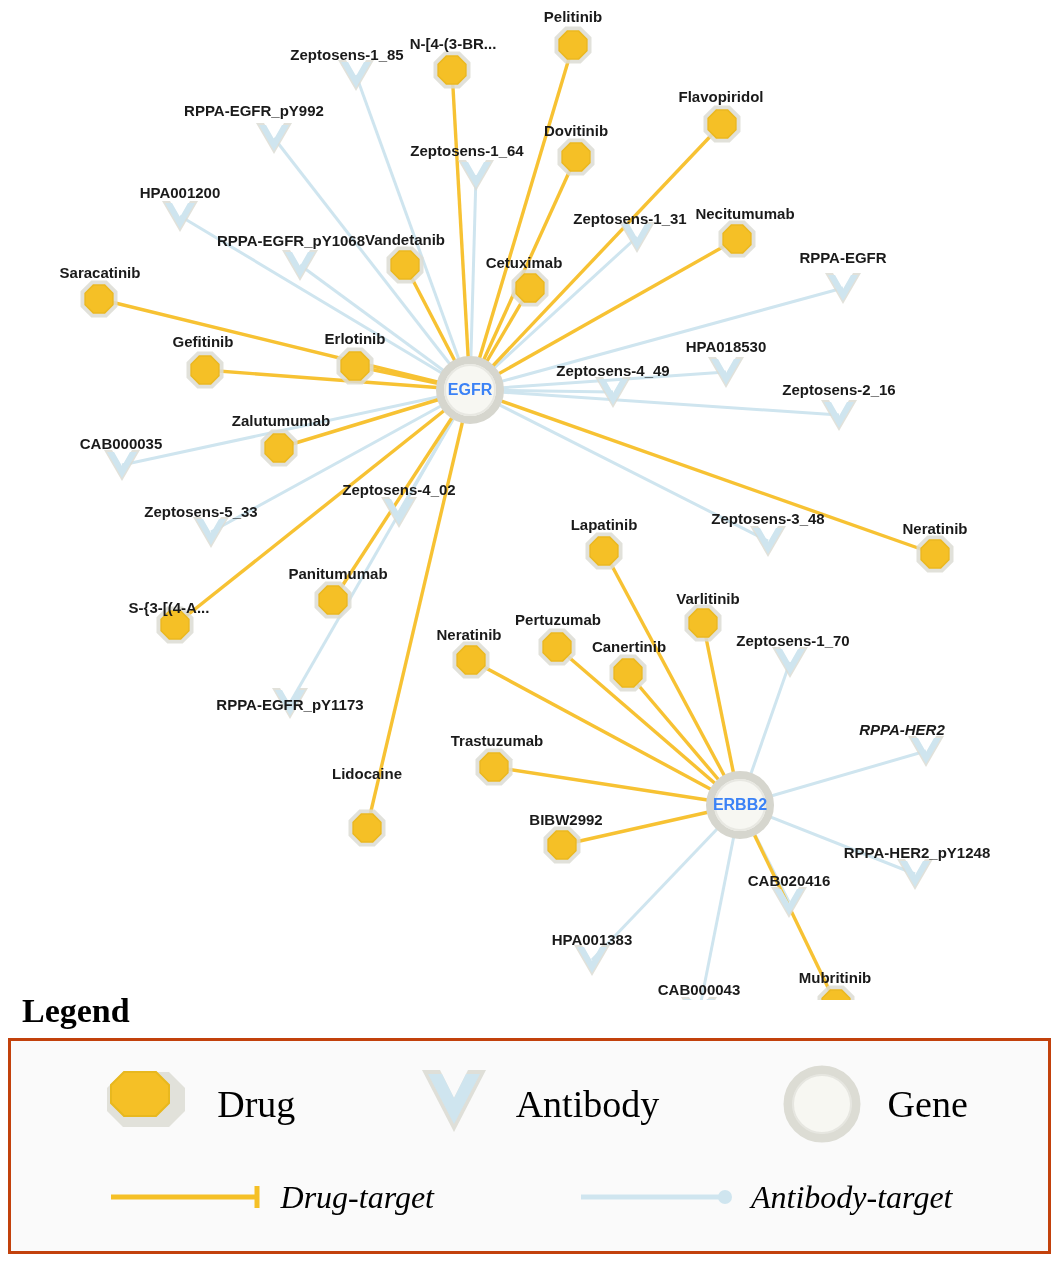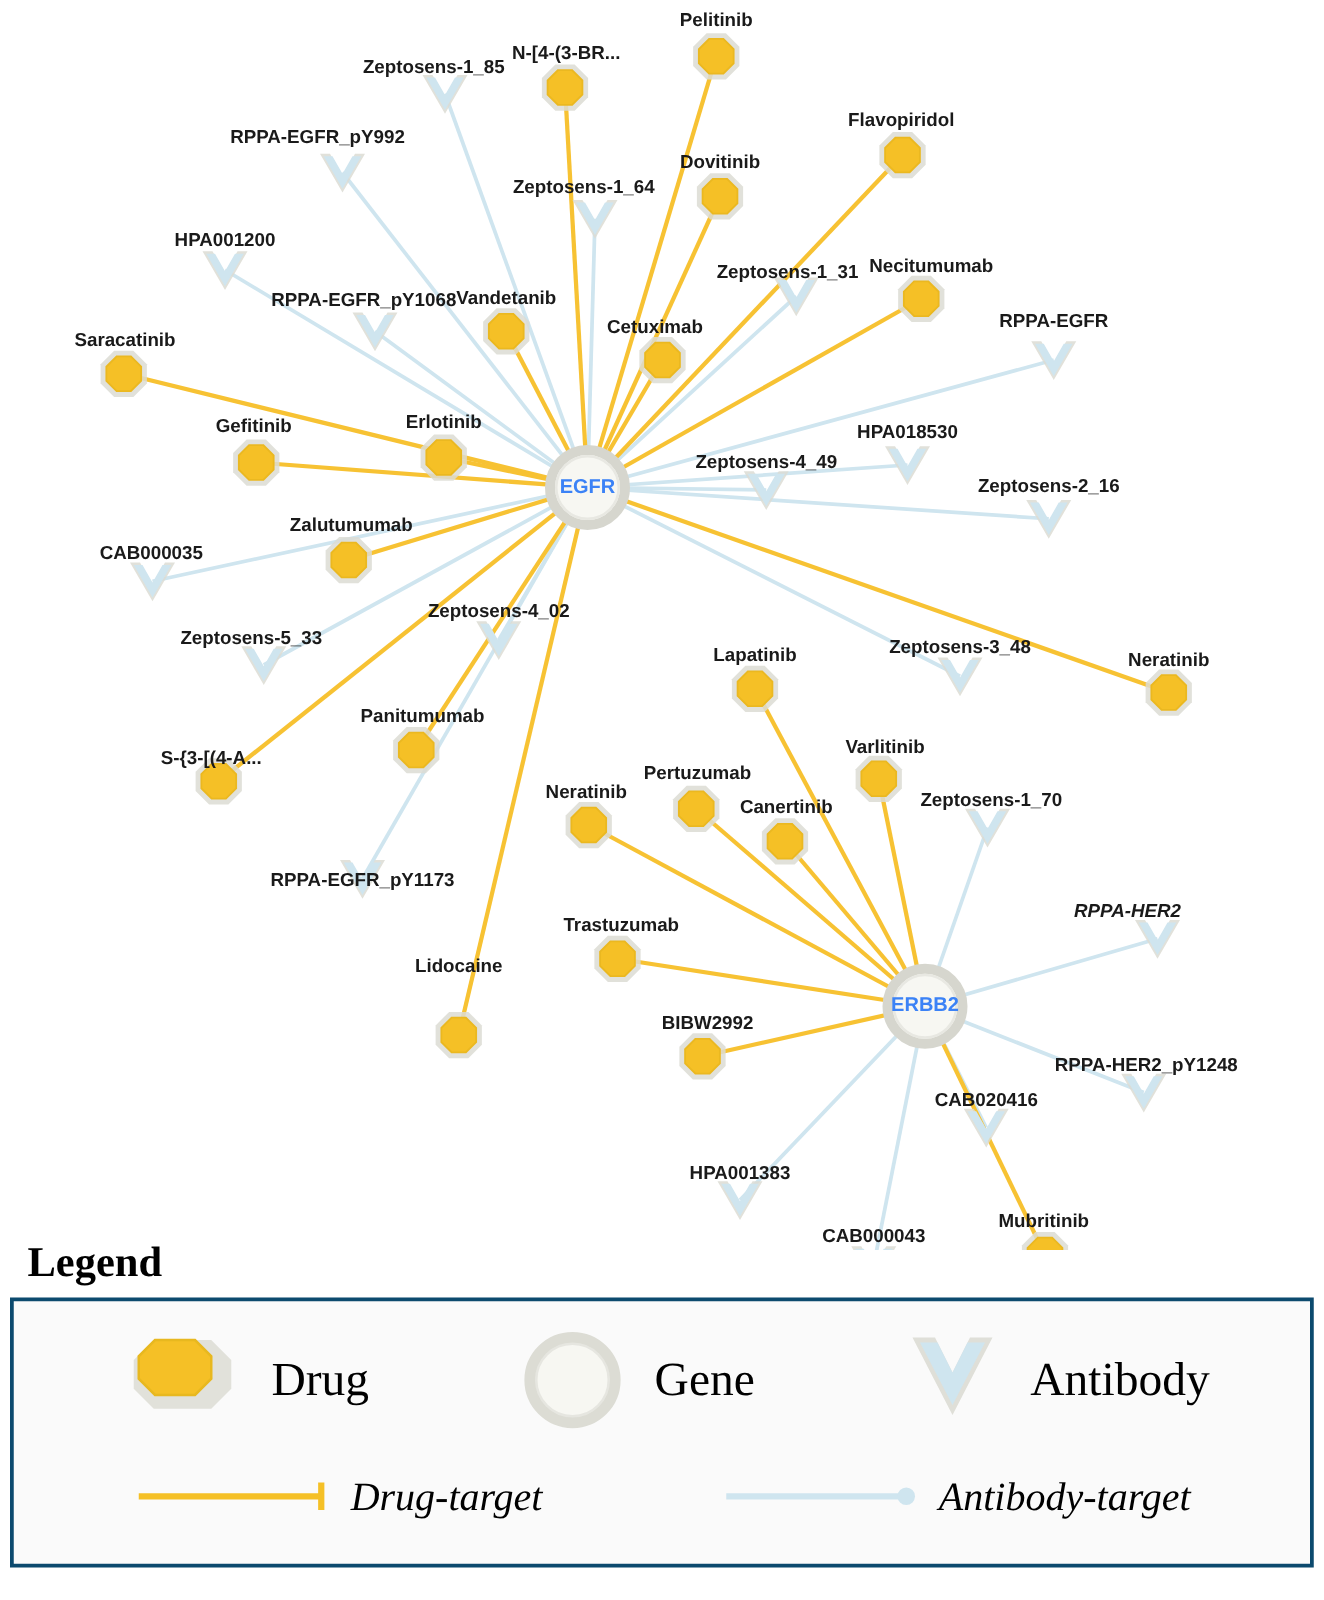--- a/index.html
+++ b/index.html
@@ -45,21 +45,21 @@
     width: 1043px;
   }
   .legend-title {
     font-family: "Liberation Serif", serif;
     font-size: 34px;
     font-weight: bold;
     color: #000000;
     margin: 0 0 8px 14px;
   }
   .legend-box {
-    border: 3px solid #0c4a6e;
+    border: 3px solid #c2410c;
     background: #fafafa;
     height: 216px;
     position: relative;
     box-sizing: border-box;
   }
   .legend-row1 {
     display: flex;
     align-items: center;
     justify-content: space-around;
     height: 120px;
@@ -299,32 +299,32 @@
   <div class="legend-box">
     <div class="legend-row1">
       <div class="legend-item">
         <svg width="110" height="96">
           <polygon points="55,10 78,10 94,26 94,49 78,65 32,65 16,49 16,26 32,10" fill="#DCDCD4" opacity="0.85" transform="translate(0,6)"></polygon>
           <polygon points="47,16 65,16 78,29 78,47 65,60 33,60 20,47 20,29 33,16" fill="#F5C026" stroke="#E8B81F" stroke-width="2"></polygon>
         </svg>
         <span class="lg-text">Drug</span>
       </div>
       <div class="legend-item">
+        <svg width="92" height="96">
+          <path d="M14,14 L46,76 L78,14 L60,14 L46,42 L32,14 Z" fill="#DCDCD4" opacity="0.9"></path>
+          <path d="M20,18 L46,68 L72,18 L58,18 L46,42 L34,18 Z" fill="#CFE5EF"></path>
+        </svg>
+        <span class="lg-text">Antibody</span>
+      </div>
+      <div class="legend-item">
         <svg width="100" height="96">
           <circle cx="50" cy="48" r="34" fill="#F7F7F2" stroke="#DCDCD4" stroke-width="9"></circle>
           <circle cx="50" cy="48" r="29" fill="#F7F7F2" stroke="#E6E6E0" stroke-width="2"></circle>
         </svg>
         <span class="lg-text">Gene</span>
-      </div>
-      <div class="legend-item">
-        <svg width="92" height="96">
-          <path d="M14,14 L46,76 L78,14 L60,14 L46,42 L32,14 Z" fill="#DCDCD4" opacity="0.9"></path>
-          <path d="M20,18 L46,68 L72,18 L58,18 L46,42 L34,18 Z" fill="#CFE5EF"></path>
-        </svg>
-        <span class="lg-text">Antibody</span>
       </div>
     </div>
     <div class="legend-row2">
       <div class="legend-edge-item">
         <svg width="160" height="30">
           <line x1="4" y1="15" x2="150" y2="15" stroke="#F5C026" stroke-width="5"></line>
           <line x1="150" y1="4" x2="150" y2="26" stroke="#F5C026" stroke-width="5"></line>
         </svg>
         <span class="lg-text">Drug-target</span>
       </div>

